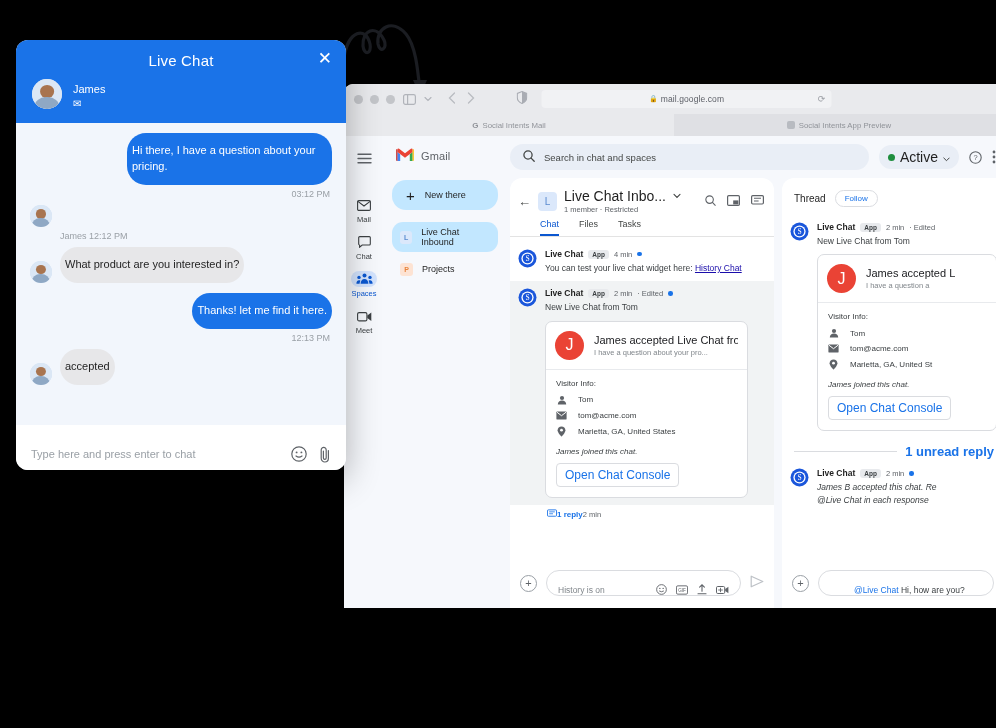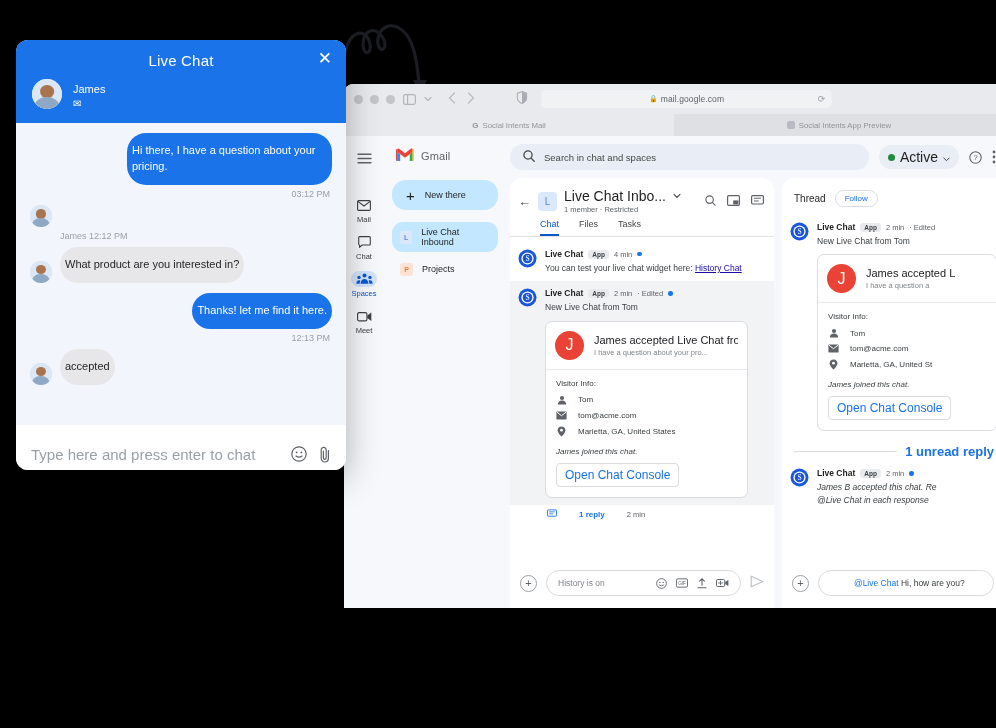--- a/index.html
+++ b/index.html
@@ -140,29 +140,29 @@
     font-size: 16px; display: flex; align-items: center; justify-content: center; flex-shrink: 0; }
   .card-t1 { font-size: 11px; color: #202124; white-space: nowrap; overflow: hidden; }
   .card-t2 { font-size: 7.5px; color: #80868b; margin-top: 2px; white-space: nowrap; overflow: hidden; }
   .card-body { padding: 9px 10px 10px; }
   .vi-label { font-size: 8px; color: #3c4043; margin-bottom: 7px; }
   .vi-row { display: flex; align-items: center; gap: 11px; margin-bottom: 6px; font-size: 8px; color: #3c4043; }
   .vi-ico { width: 11px; display: flex; justify-content: center; color: #5f6368; }
   .joined { font-size: 8px; color: #3c4043; font-style: italic; margin: 10px 0 7px; }
   .ghost-btn { display: inline-block; border: 1px solid #dadce0; border-radius: 4px;
     padding: 4px 8px; font-size: 12px; color: #1a73e8; cursor: pointer; font-weight: 500; }
-  .reply-row { display: flex; align-items: center; gap: 22px; padding: 4px 0 0 37px; font-size: 8px; color: #1a73e8; }
+  .reply-row { display: flex; align-items: center; gap: 0; padding: 4px 0 0 37px; font-size: 8px; color: #1a73e8; }
   .reply-row .cnt { font-weight: 600; }
   .reply-row .t { color: #5f6368; font-weight: 400; font-size: 7.5px; }
 
   .composer-wrap { padding: 9px 10px 12px; display: flex; align-items: center; gap: 9px; }
   .plus-circle { width: 17px; height: 17px; border-radius: 50%; border: 1.2px solid #9aa0a6;
     display:flex; align-items:center; justify-content:center; color:#5f6368; font-size:11px; flex-shrink:0; }
   .composer { flex: 1; height: 26px; border: 1px solid #dadce0; border-radius: 14px;
-    display: flex; align-items: center; padding: 0 11px; gap: 9px; min-width: 0; }
+    display: flex; align-items: flex-end; padding: 0 11px; gap: 9px; min-width: 0; }
   .composer .ph { flex: 1; font-size: 8.5px; color: #80868b; }
   .comp-ico { color: #5f6368; display:flex; align-items:center; }
   .send-ico { color: #bdc1c6; flex-shrink: 0; }
 
   
   .threadpane {
     flex: 1; background: #ffffff; border-radius: 12px 0 0 0;
     display: flex; flex-direction: column; min-width: 0; overflow: hidden;
   }
   .th-head { display: flex; align-items: center; gap: 9px; padding: 12px 10px 8px 12px; }
@@ -202,21 +202,21 @@
   }
   .bub.out { background: #1a73e8; color: #fff; }
   .bub.in { background: #e7e7e9; color: #1f1f1f; }
   .msg-av { width: 22px; height: 22px; border-radius: 50%; overflow: hidden; flex-shrink: 0; background:#cfe0f5; }
   .stamp { font-size: 9px; color: #9aa0a6; text-align: right; margin: 4px 2px 6px 0; }
   .stamp.left { text-align: left; margin-left: 30px; }
   .thumb { font-size: 13px; display: block; margin-top: 2px; }
 
   .w-input { height: 58px; background: #fff; display: flex; align-items: center;
     padding: 0 15px; gap: 12px; }
-  .w-input .ph { flex: 1; font-size: 15px; color: #9aa0a6; }
+  .w-input .ph { flex: 1; font-size: 11px; color: #9aa0a6; }
   .w-ico { color: #5f6368; display: flex; align-items: center; }
 
   
   .face { position:absolute; inset:0; background:#dbe7f5; }
   .face::before { content:''; position:absolute; left:50%; top:20%; width:46%; height:42%;
      transform:translateX(-50%); border-radius:50%; background:#a8744f; }
   .face::after { content:''; position:absolute; left:50%; bottom:-8%; width:84%; height:48%;
      transform:translateX(-50%); border-radius:46% 46% 0 0 / 70% 70% 0 0; background:#8fa8c4; }
 </style>
 </head>

